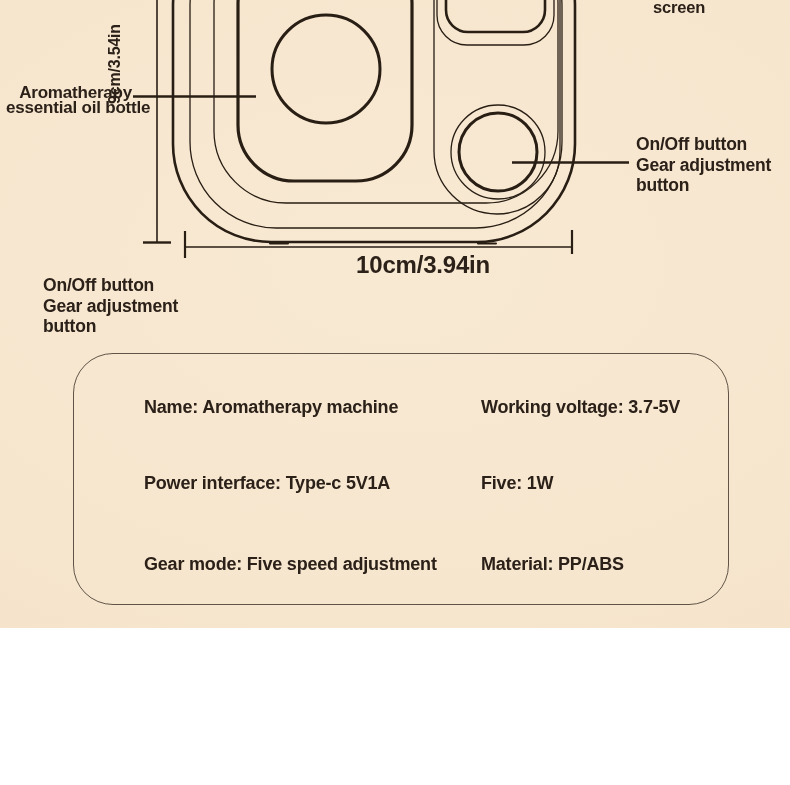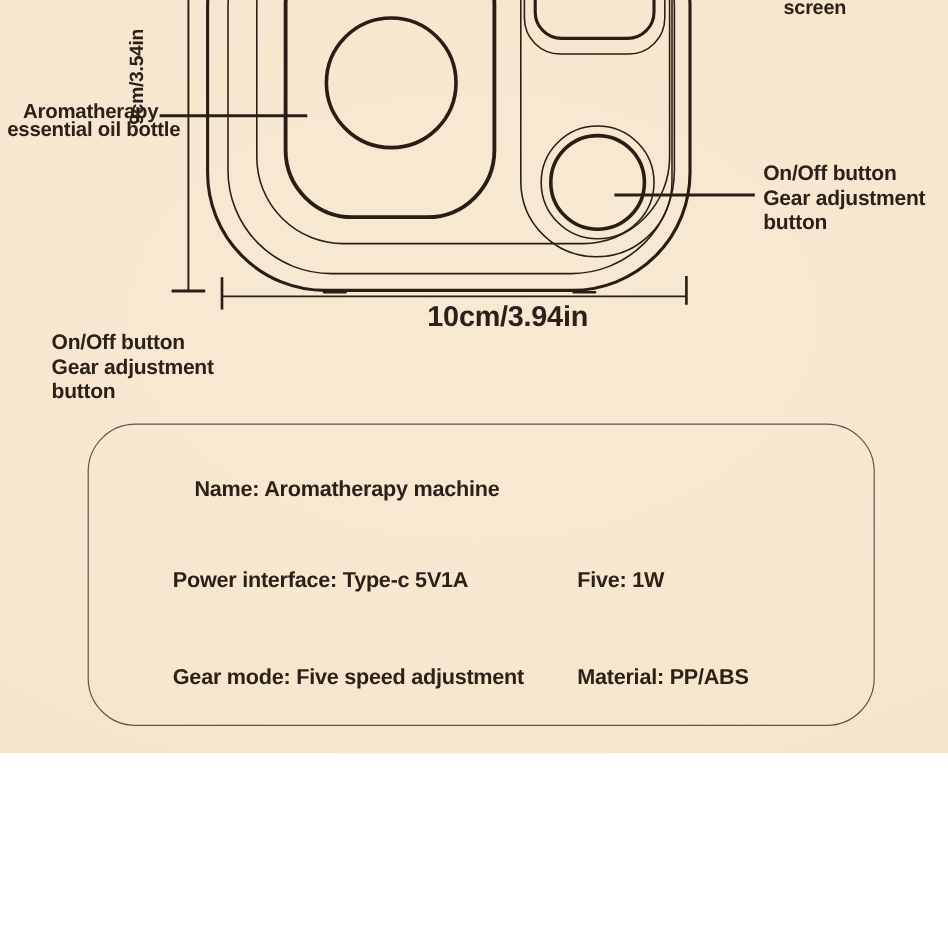--- a/index.html
+++ b/index.html
@@ -46,21 +46,21 @@
   }
   .spec-cell{
     position:absolute;
     font-size:18px;font-weight:700;
     letter-spacing:-0.2px;
     line-height:22px;white-space:nowrap;
     color:var(--text);
   }
   .c-left{left:70px;}
   .c-right{left:407px;}
-  .r0{top:42px;margin-left:18px;}
+  .r0{top:42px;}
   .r1{top:118px;}
   .r2{top:199px;}
 </style>
 </head>
 <body>
 
 <div class="canvas">
 
   <svg class="drawing" viewBox="0 0 790 785" aria-hidden="true">
 
@@ -107,19 +107,20 @@
     <div>On/Off button</div>
     <div>Gear adjustment</div>
     <div>button</div>
   </div>
 
   <div class="label height-dim-label">9cm/3.54in</div>
   <div class="label width-dim-label">10cm/3.94in</div>
 
   <div class="spec-table">
     <span class="spec-cell c-left  r0">Name: Aromatherapy machine</span>
+    <span class="spec-cell c-right r0">Working voltage: 3.7-5V</span>
     <span class="spec-cell c-left  r1">Power interface: Type-c 5V1A</span>
     <span class="spec-cell c-right r1">Five: 1W</span>
     <span class="spec-cell c-right r2">Material: PP/ABS</span>
     <span class="spec-cell c-left  r2">Gear mode: Five speed adjustment</span>
   </div>
 
 </div>
 
 </body></html>

